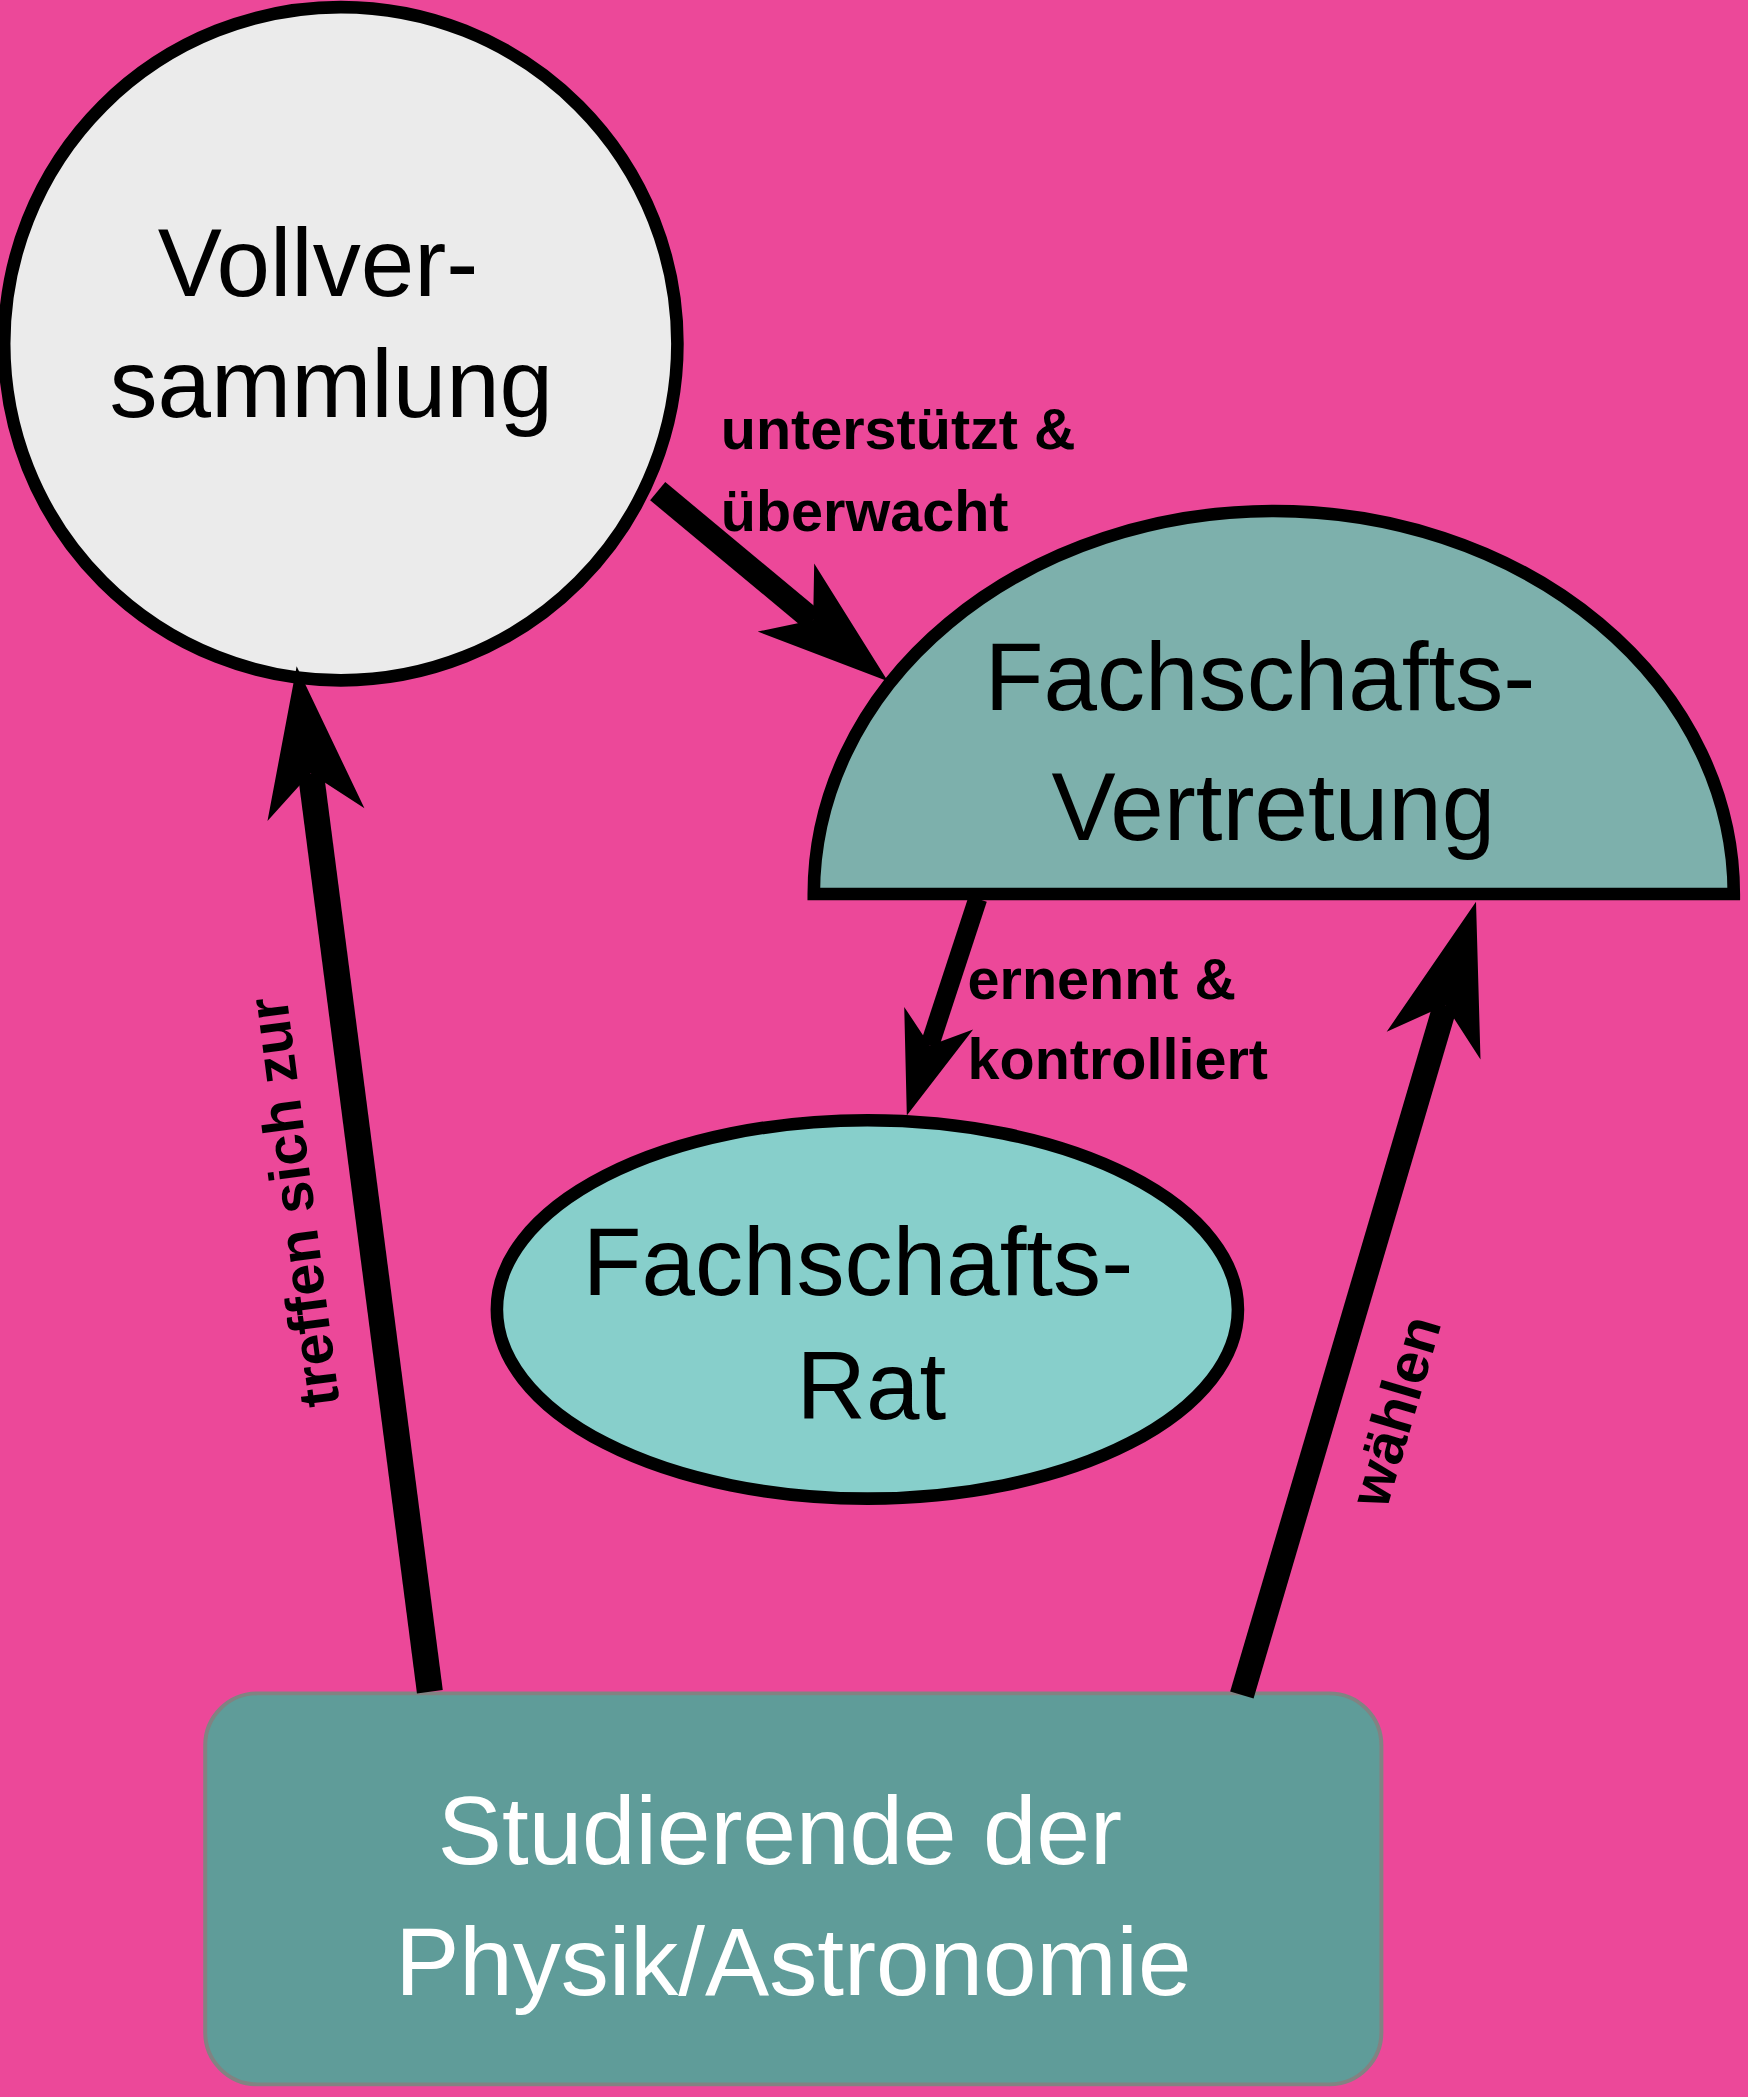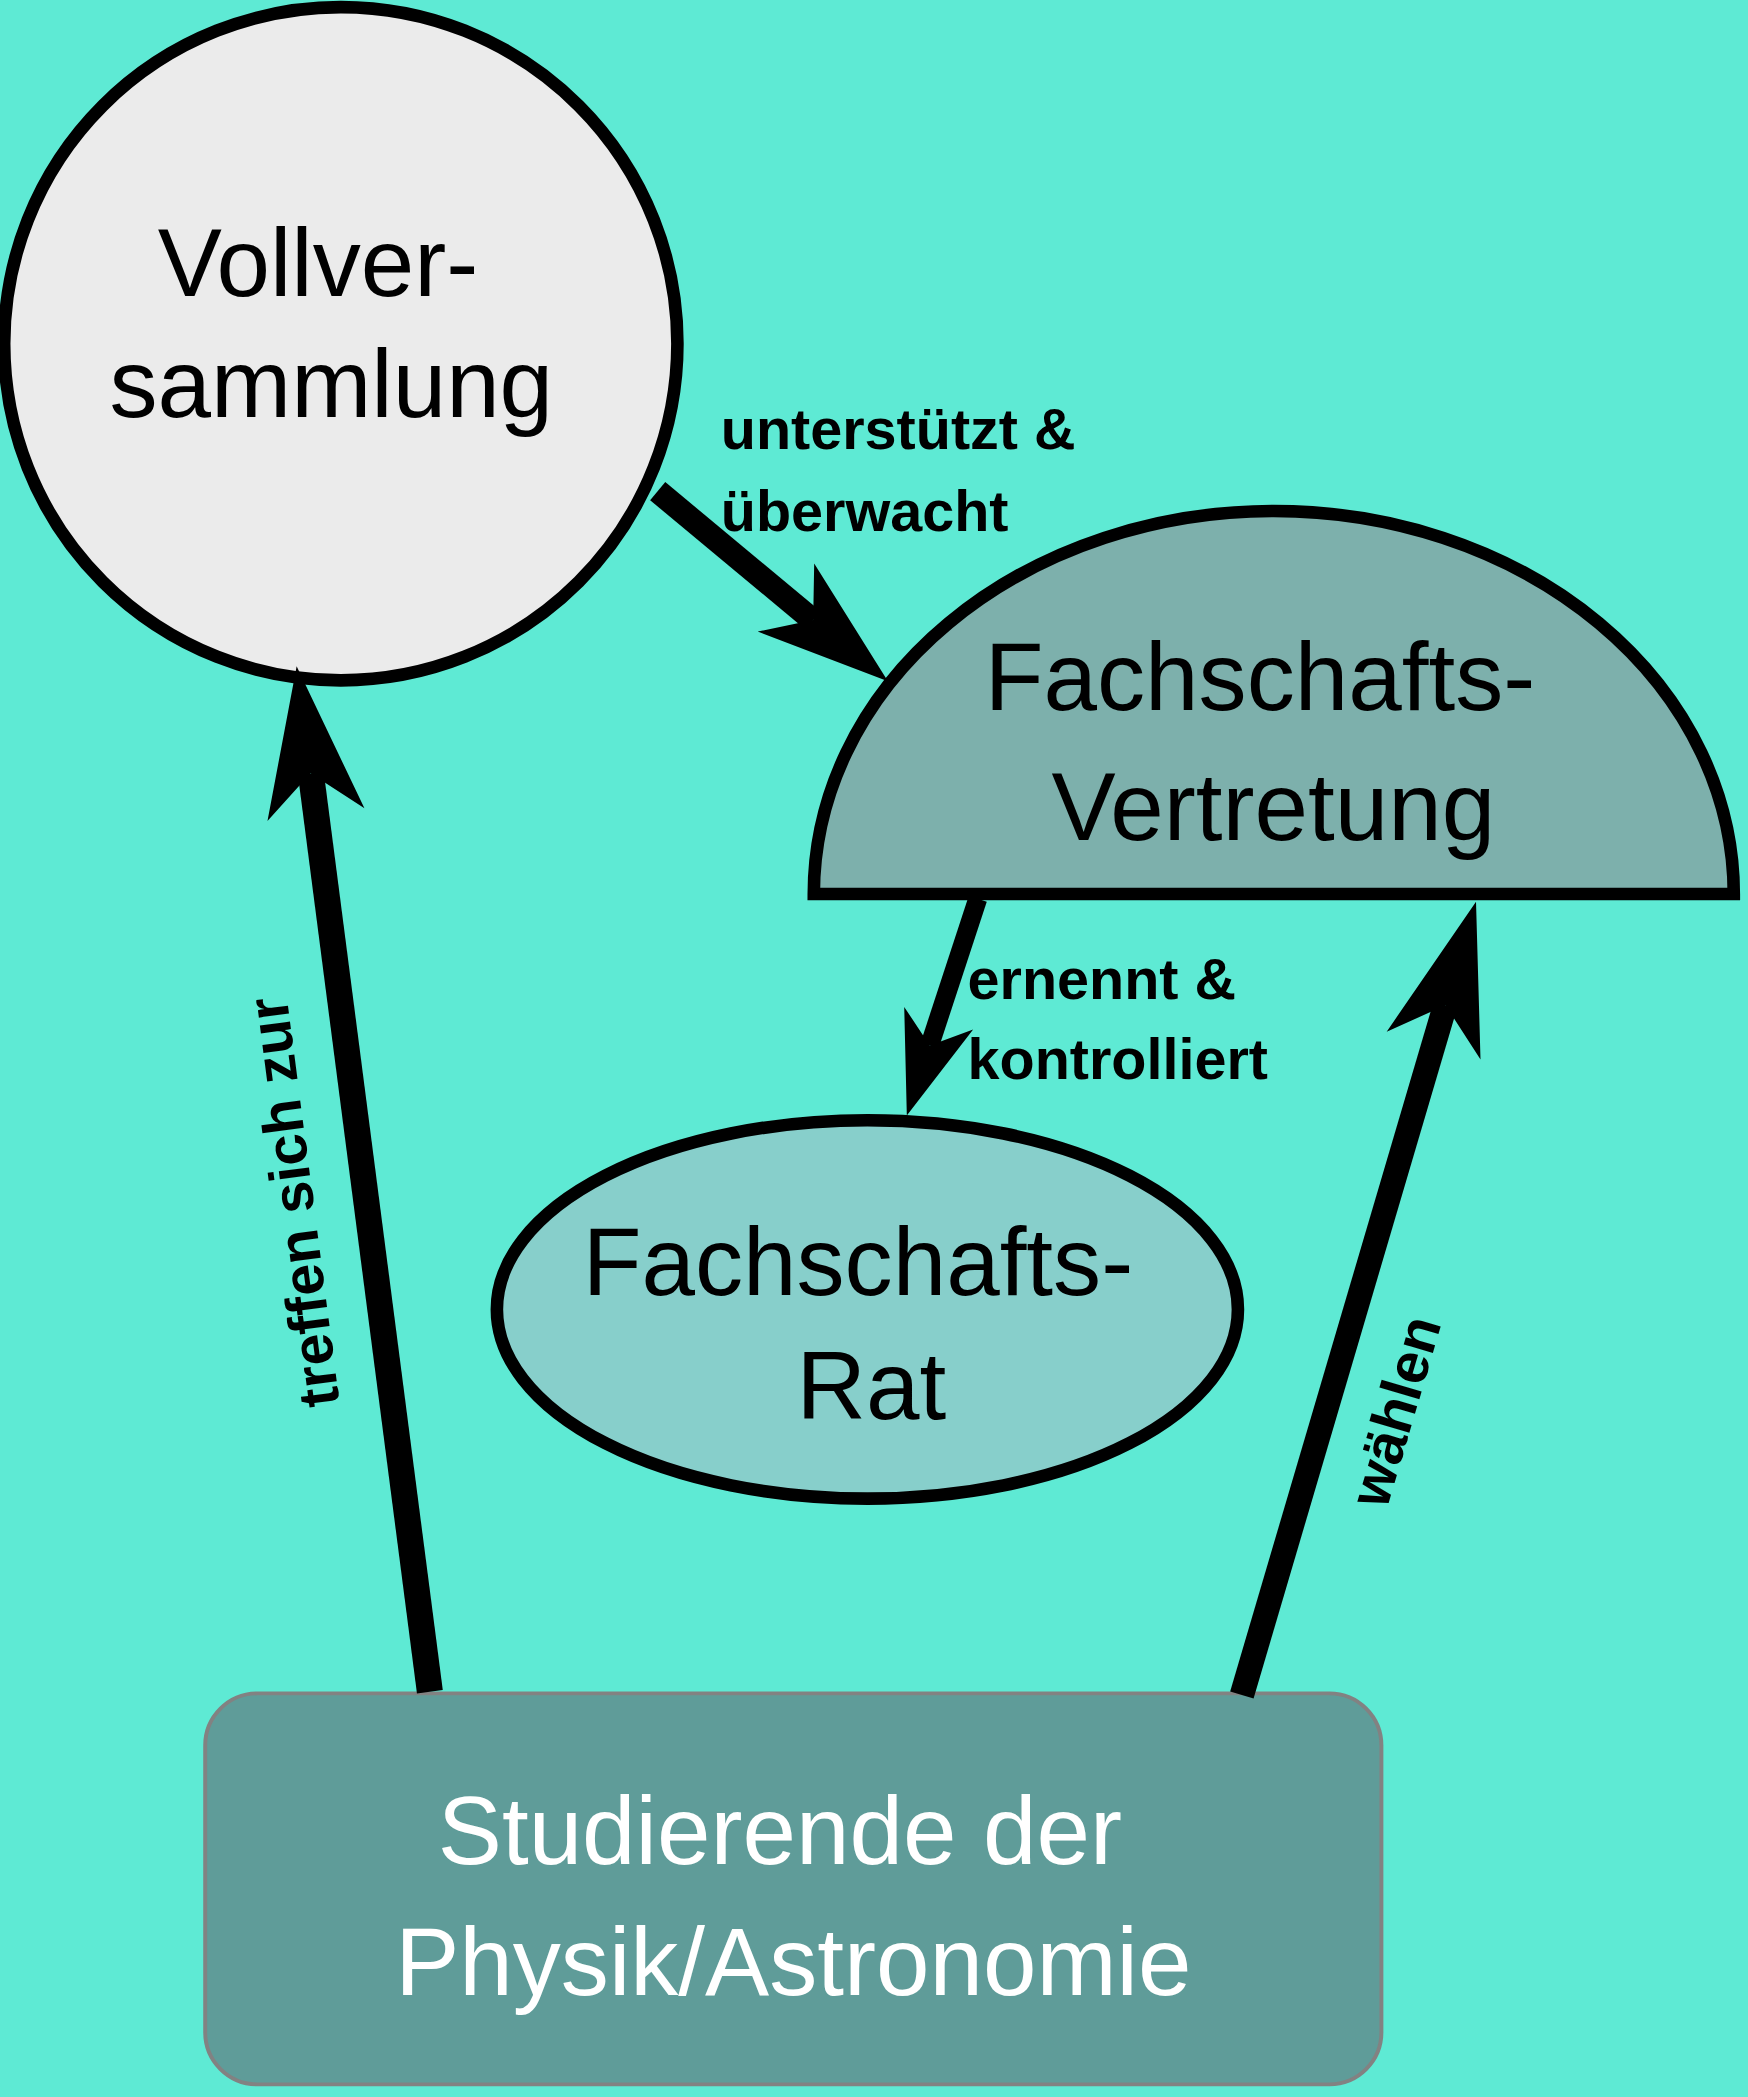--- a/index.html
+++ b/index.html
@@ -4,21 +4,21 @@
 <style>
   html, body {
     margin: 0;
     padding: 0;
     background: #ffffff;
   }
   #canvas {
     position: relative;
     width: 1749px;
     height: 2097px;
-    background: #5eead4;
+    background: #ec4899;
     overflow: hidden;
   }
   svg {
     display: block;
   }
   .node-label {
     font-family: "Liberation Sans", sans-serif;
     font-size: 122px;
     font-weight: 400;
     fill: #000000;

